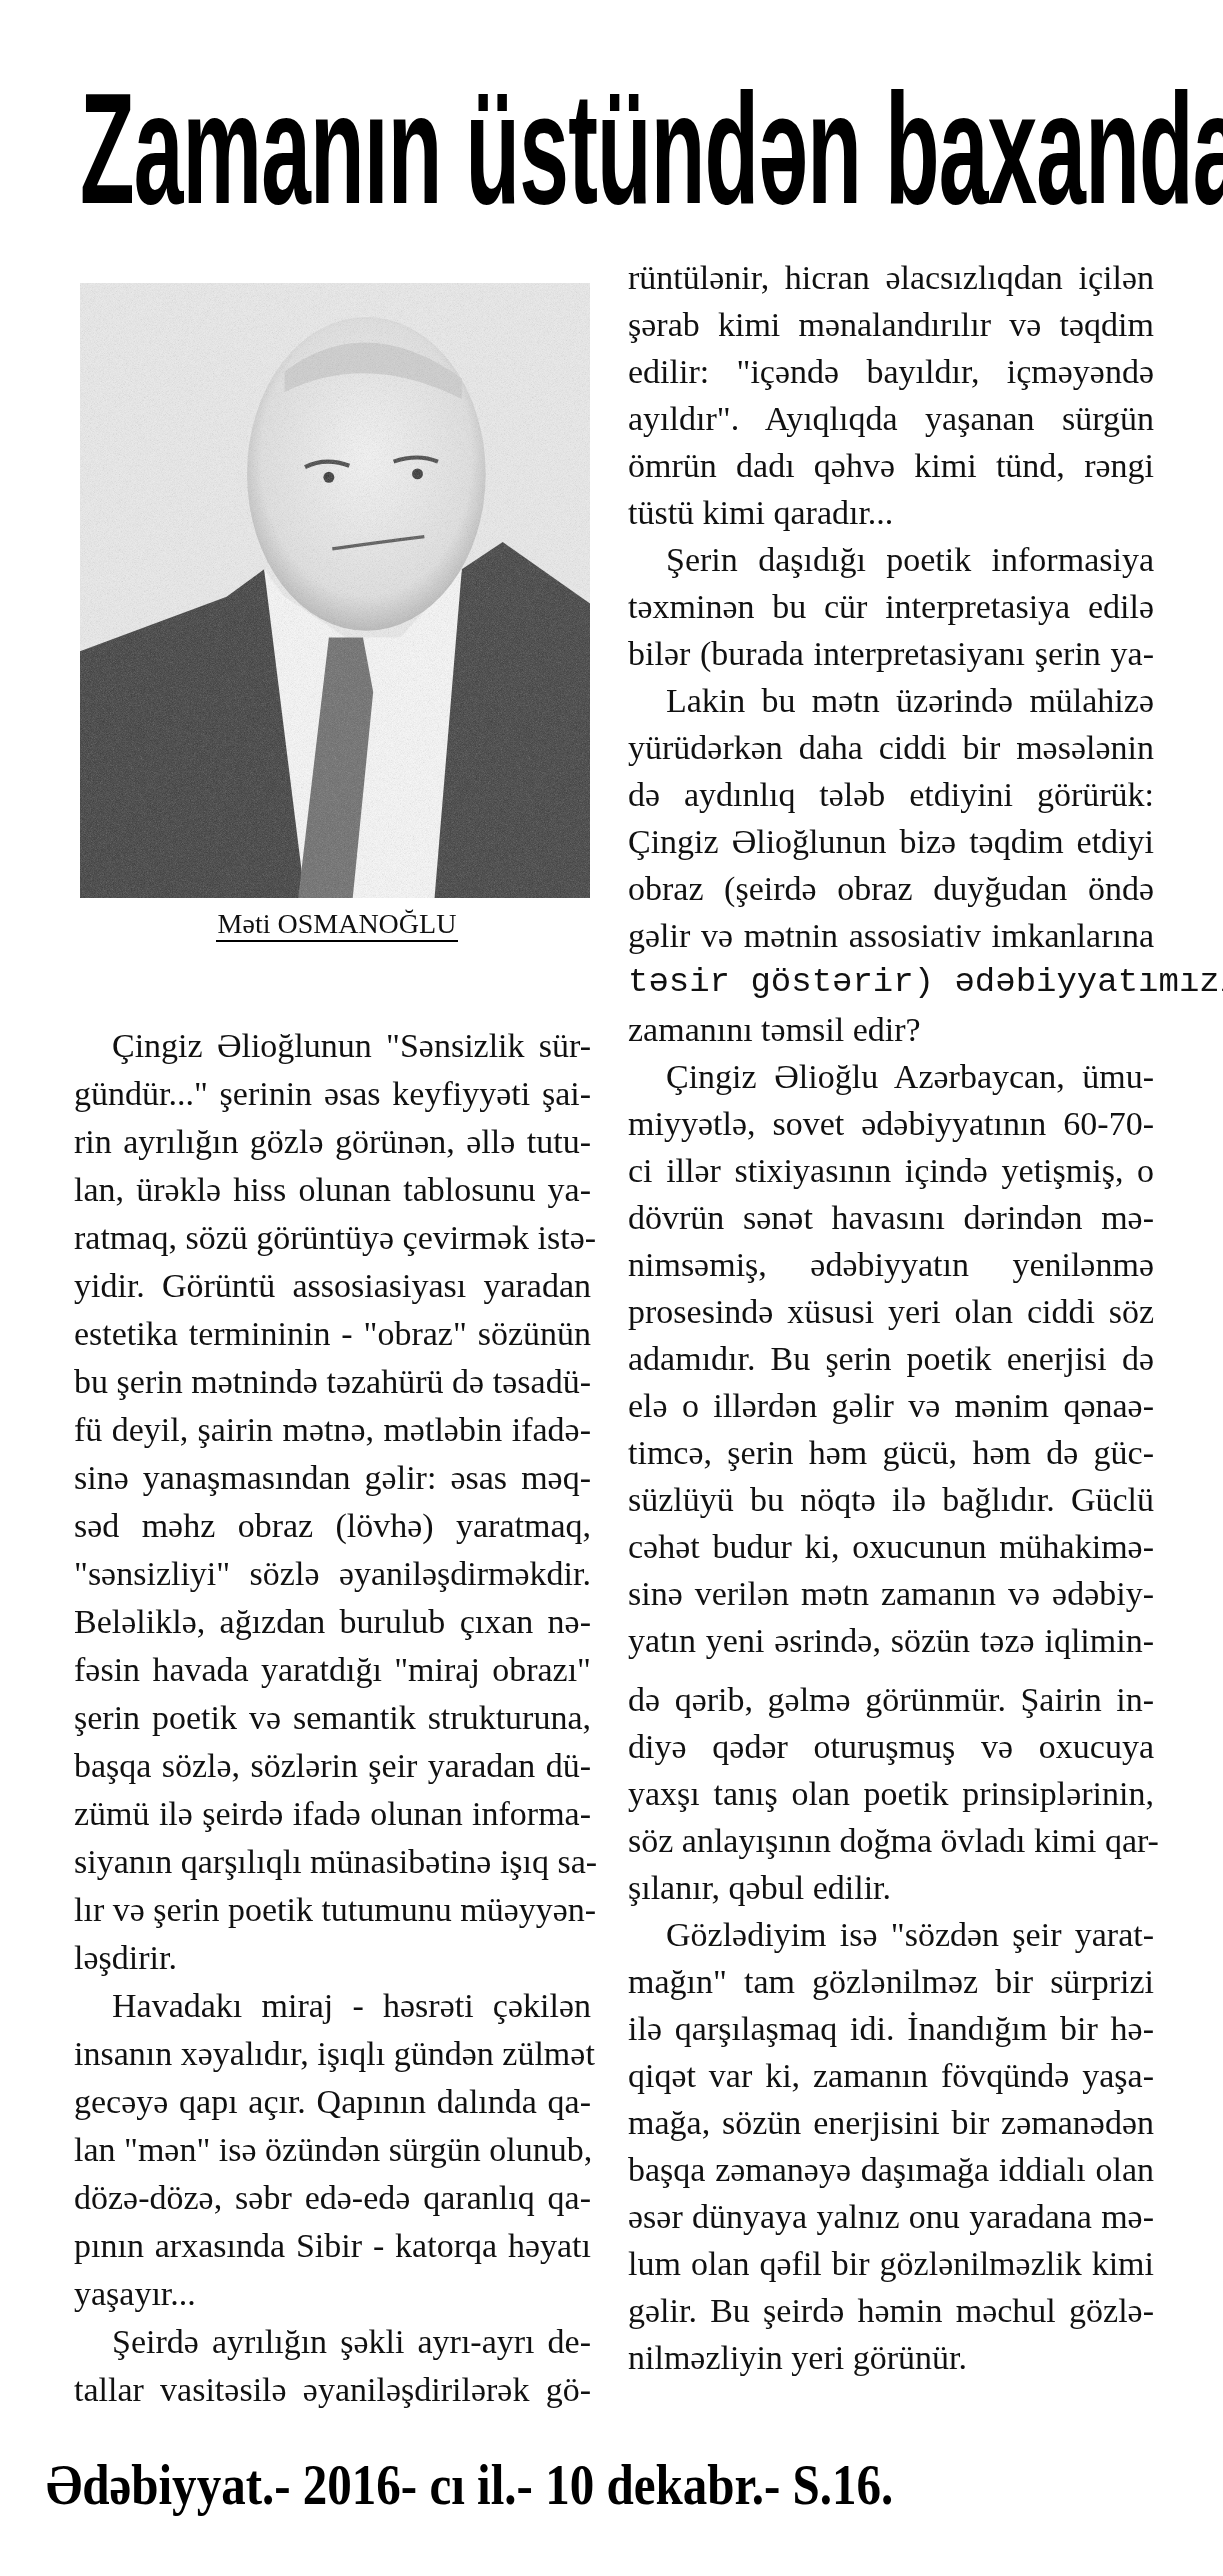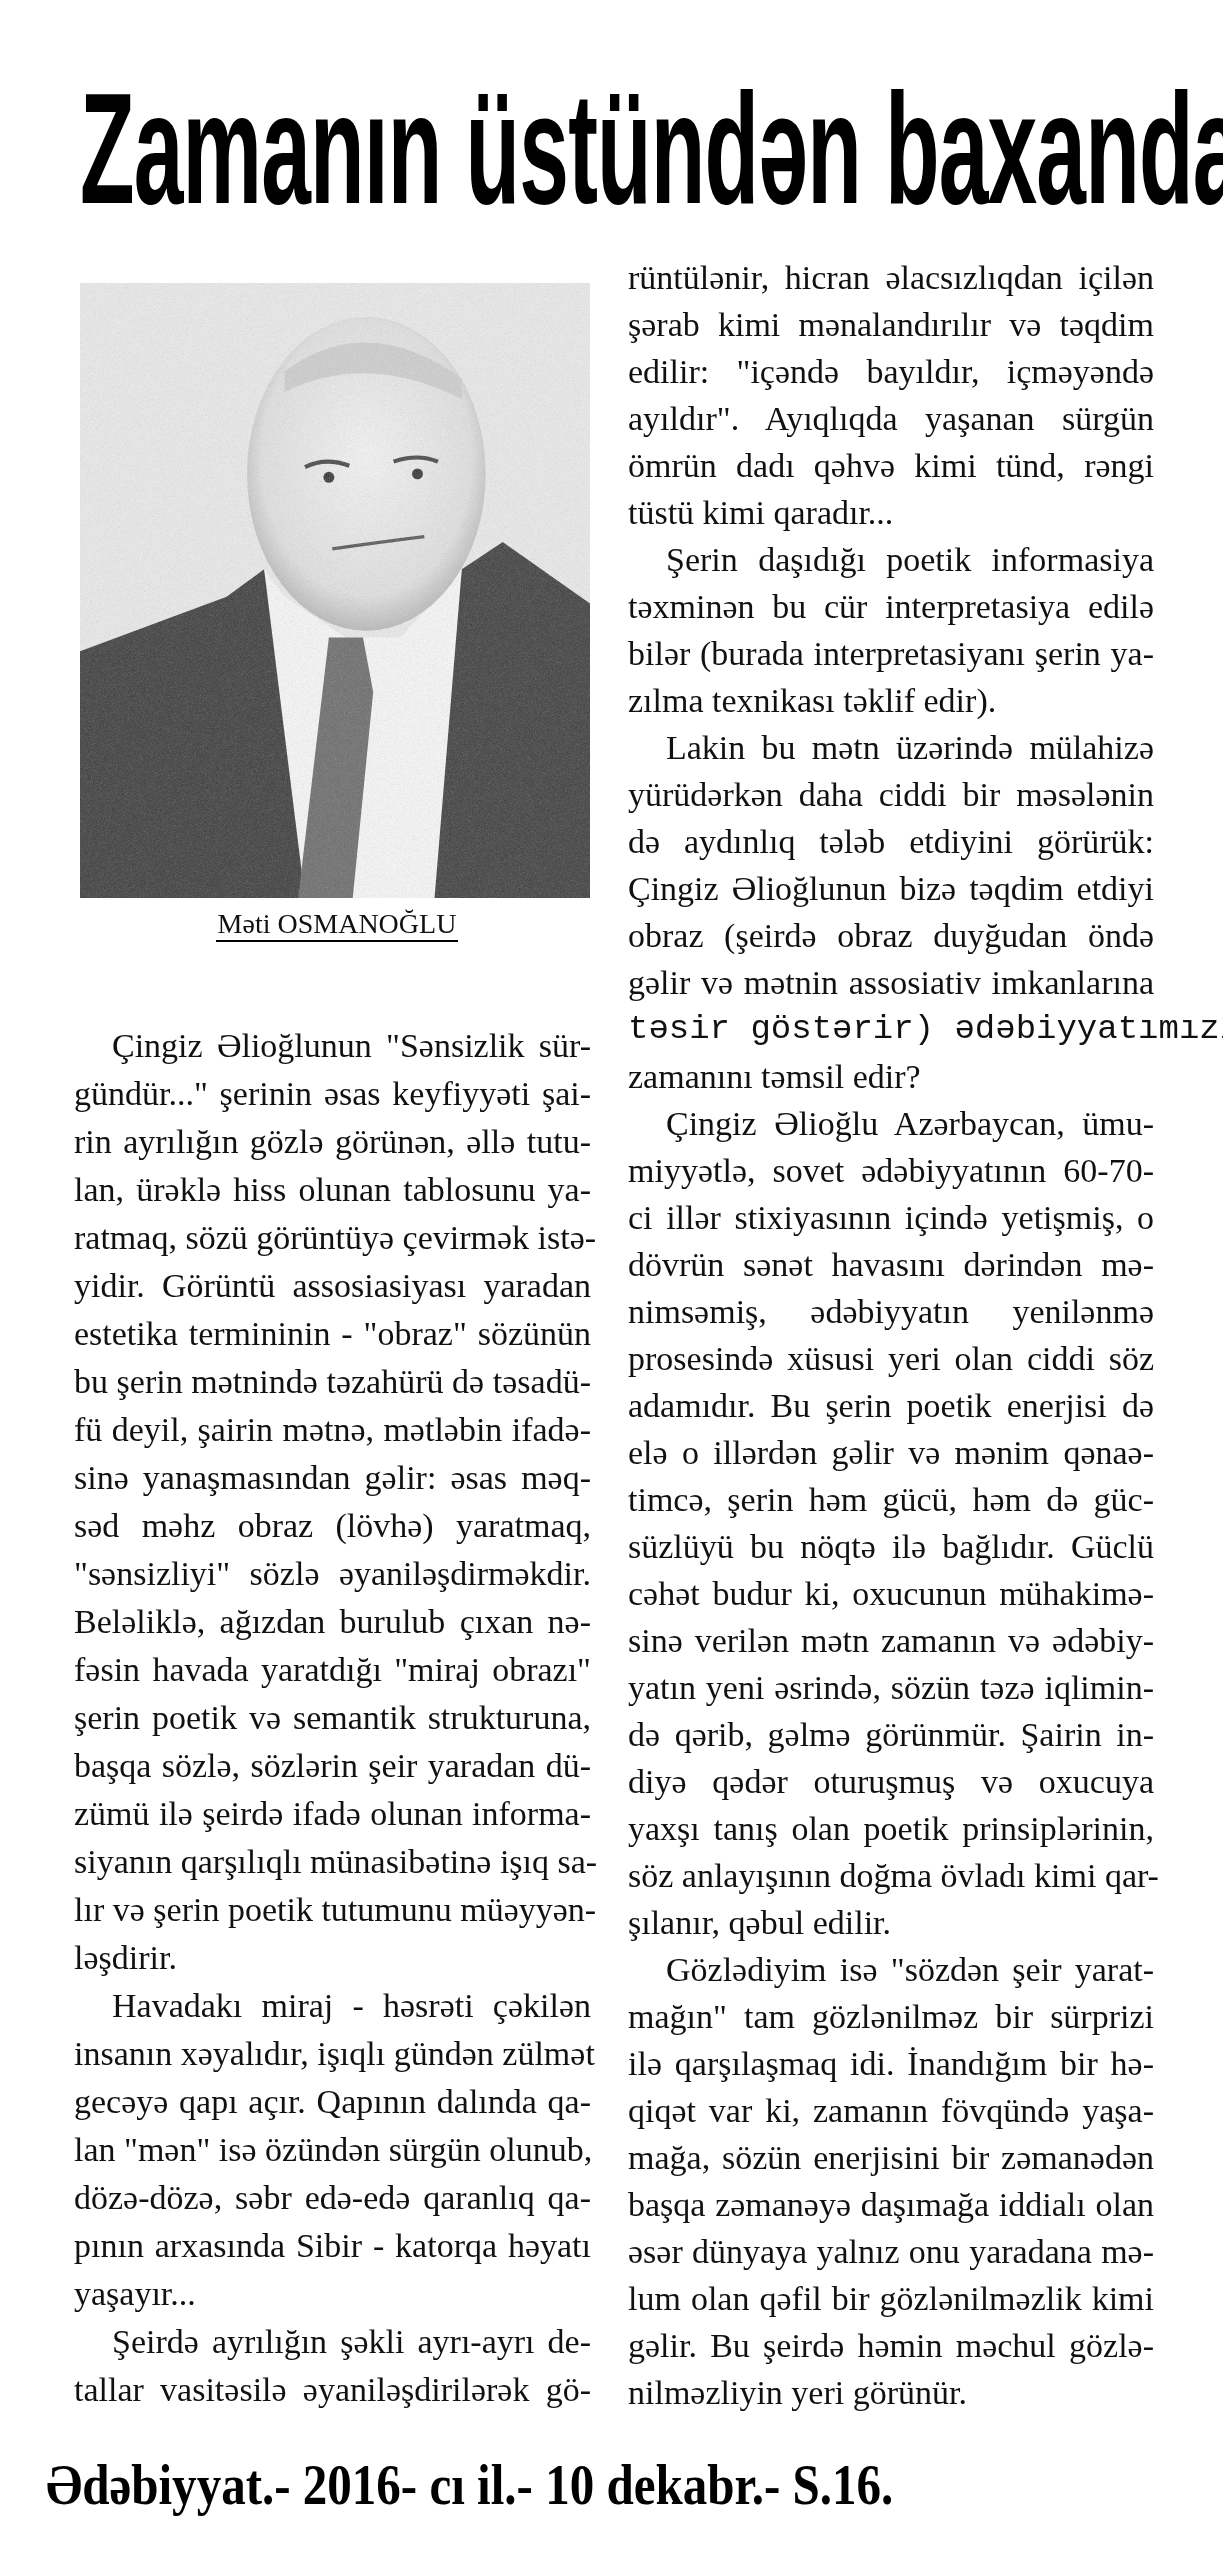--- a/index.html
+++ b/index.html
@@ -115,21 +115,20 @@
 <div class="col col-right" id="col-right">
     <span class="line" style="height: 47px; line-height: 47px;">rüntülənir, hicran əlacsızlıqdan içilən</span>
     <span class="line" style="height: 47px; line-height: 47px;">şərab kimi mənalandırılır və təqdim</span>
     <span class="line" style="height: 47px; line-height: 47px;">edilir: "içəndə bayıldır, içməyəndə</span>
     <span class="line" style="height: 47px; line-height: 47px;">ayıldır". Ayıqlıqda yaşanan sürgün</span>
     <span class="line" style="height: 47px; line-height: 47px;">ömrün dadı qəhvə kimi tünd, rəngi</span>
     <span class="line last" style="height: 47px; line-height: 47px;">tüstü kimi qaradır...</span>
     <span class="line indent" style="height: 47px; line-height: 47px;">Şerin daşıdığı poetik informasiya</span>
     <span class="line" style="height: 47px; line-height: 47px;">təxminən bu cür interpretasiya edilə</span>
     <span class="line" style="height: 47px; line-height: 47px;">bilər (burada interpretasiyanı şerin ya-</span>
-    <span class="line last" style="height: 47px; line-height: 47px;">zılma texnikası təklif edir).</span>
     <span class="line indent" style="height: 47px; line-height: 47px;">Lakin bu mətn üzərində mülahizə</span>
     <span class="line" style="height: 47px; line-height: 47px;">yürüdərkən daha ciddi bir məsələnin</span>
     <span class="line" style="height: 47px; line-height: 47px;">də aydınlıq tələb etdiyini görürük:</span>
     <span class="line" style="height: 47px; line-height: 47px;">Çingiz Əlioğlunun bizə təqdim etdiyi</span>
     <span class="line" style="height: 47px; line-height: 47px;">obraz (şeirdə obraz duyğudan öndə</span>
     <span class="line" style="height: 47px; line-height: 47px;">gəlir və mətnin assosiativ imkanlarına</span>
     <span class="line" style="height: 47px; line-height: 47px; font-family: Liberation Mono, monospace;">təsir göstərir) ədəbiyyatımızın hansı</span>
     <span class="line last" style="height: 47px; line-height: 47px;">zamanını təmsil edir?</span>
     <span class="line indent" style="height: 47px; line-height: 47px;">Çingiz Əlioğlu Azərbaycan, ümu-</span>
     <span class="line" style="height: 47px; line-height: 47px;">miyyətlə, sovet ədəbiyyatının 60-70-</span>
@@ -137,21 +136,21 @@
     <span class="line" style="height: 47px; line-height: 47px;">dövrün sənət havasını dərindən mə-</span>
     <span class="line" style="height: 47px; line-height: 47px;">nimsəmiş, ədəbiyyatın yenilənmə</span>
     <span class="line" style="height: 47px; line-height: 47px;">prosesində xüsusi yeri olan ciddi söz</span>
     <span class="line" style="height: 47px; line-height: 47px;">adamıdır. Bu şerin poetik enerjisi də</span>
     <span class="line" style="height: 47px; line-height: 47px;">elə o illərdən gəlir və mənim qənaə-</span>
     <span class="line" style="height: 47px; line-height: 47px;">timcə, şerin həm gücü, həm də güc-</span>
     <span class="line" style="height: 47px; line-height: 47px;">süzlüyü bu nöqtə ilə bağlıdır. Güclü</span>
     <span class="line" style="height: 47px; line-height: 47px;">cəhət budur ki, oxucunun mühakimə-</span>
     <span class="line" style="height: 47px; line-height: 47px;">sinə verilən mətn zamanın və ədəbiy-</span>
     <span class="line" style="height: 47px; line-height: 47px;">yatın yeni əsrində, sözün təzə iqlimin-</span>
-    <span class="line" style="height: 47px; line-height: 47px;">də qərib, gəlmə görünmür. Şairin in-</span>
+    <span class="line" style="height: 47px; line-height: 47px; margin-top: 12px;">də qərib, gəlmə görünmür. Şairin in-</span>
     <span class="line" style="height: 47px; line-height: 47px;">diyə qədər oturuşmuş və oxucuya</span>
     <span class="line" style="height: 47px; line-height: 47px;">yaxşı tanış olan poetik prinsiplərinin,</span>
     <span class="line" style="height: 47px; line-height: 47px;">söz anlayışının doğma övladı kimi qar-</span>
     <span class="line last" style="height: 47px; line-height: 47px;">şılanır, qəbul edilir.</span>
     <span class="line indent" style="height: 47px; line-height: 47px;">Gözlədiyim isə "sözdən şeir yarat-</span>
     <span class="line" style="height: 47px; line-height: 47px;">mağın" tam gözlənilməz bir sürprizi</span>
     <span class="line" style="height: 47px; line-height: 47px;">ilə qarşılaşmaq idi. İnandığım bir hə-</span>
     <span class="line" style="height: 47px; line-height: 47px;">qiqət var ki, zamanın fövqündə yaşa-</span>
     <span class="line" style="height: 47px; line-height: 47px;">mağa, sözün enerjisini bir zəmanədən</span>
     <span class="line" style="height: 47px; line-height: 47px;">başqa zəmanəyə daşımağa iddialı olan</span>

